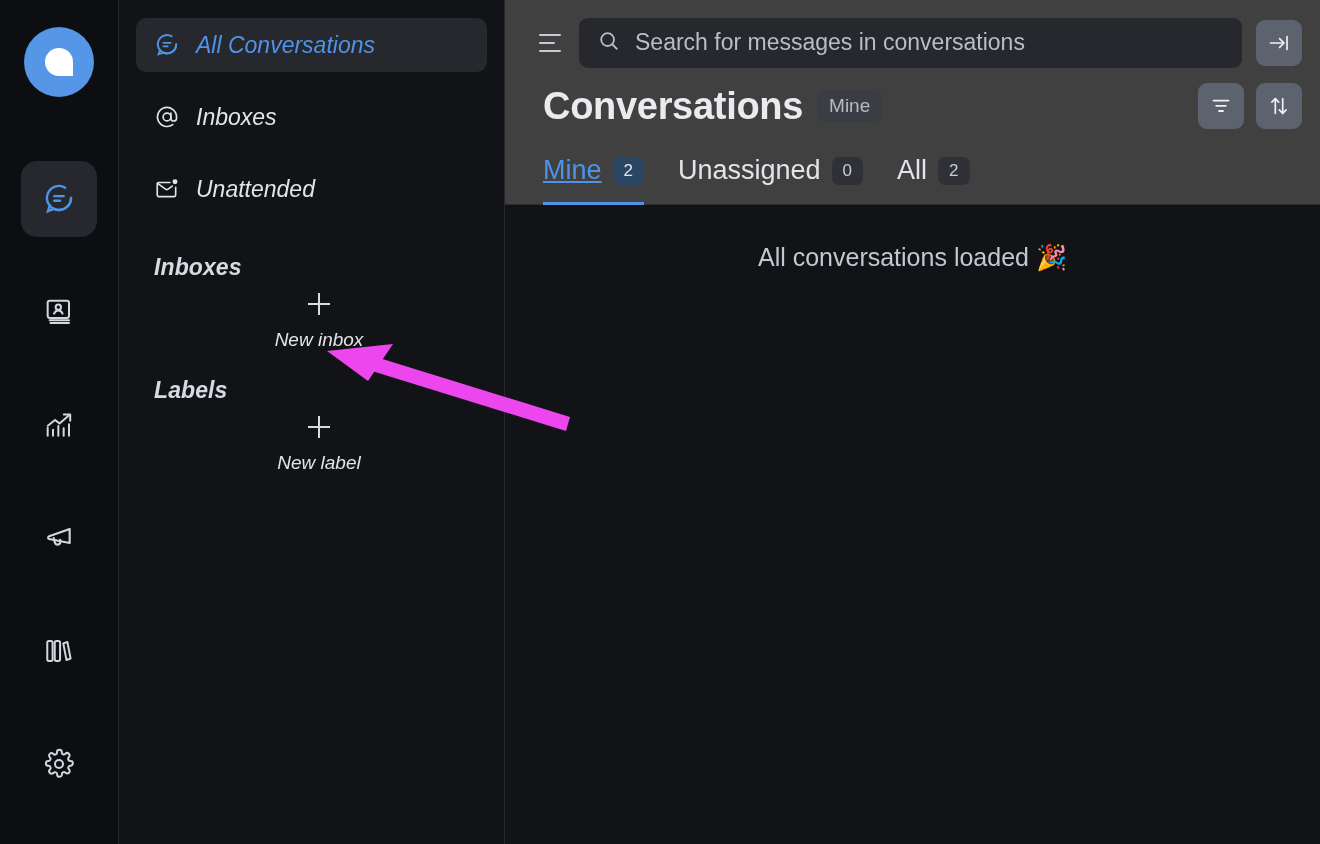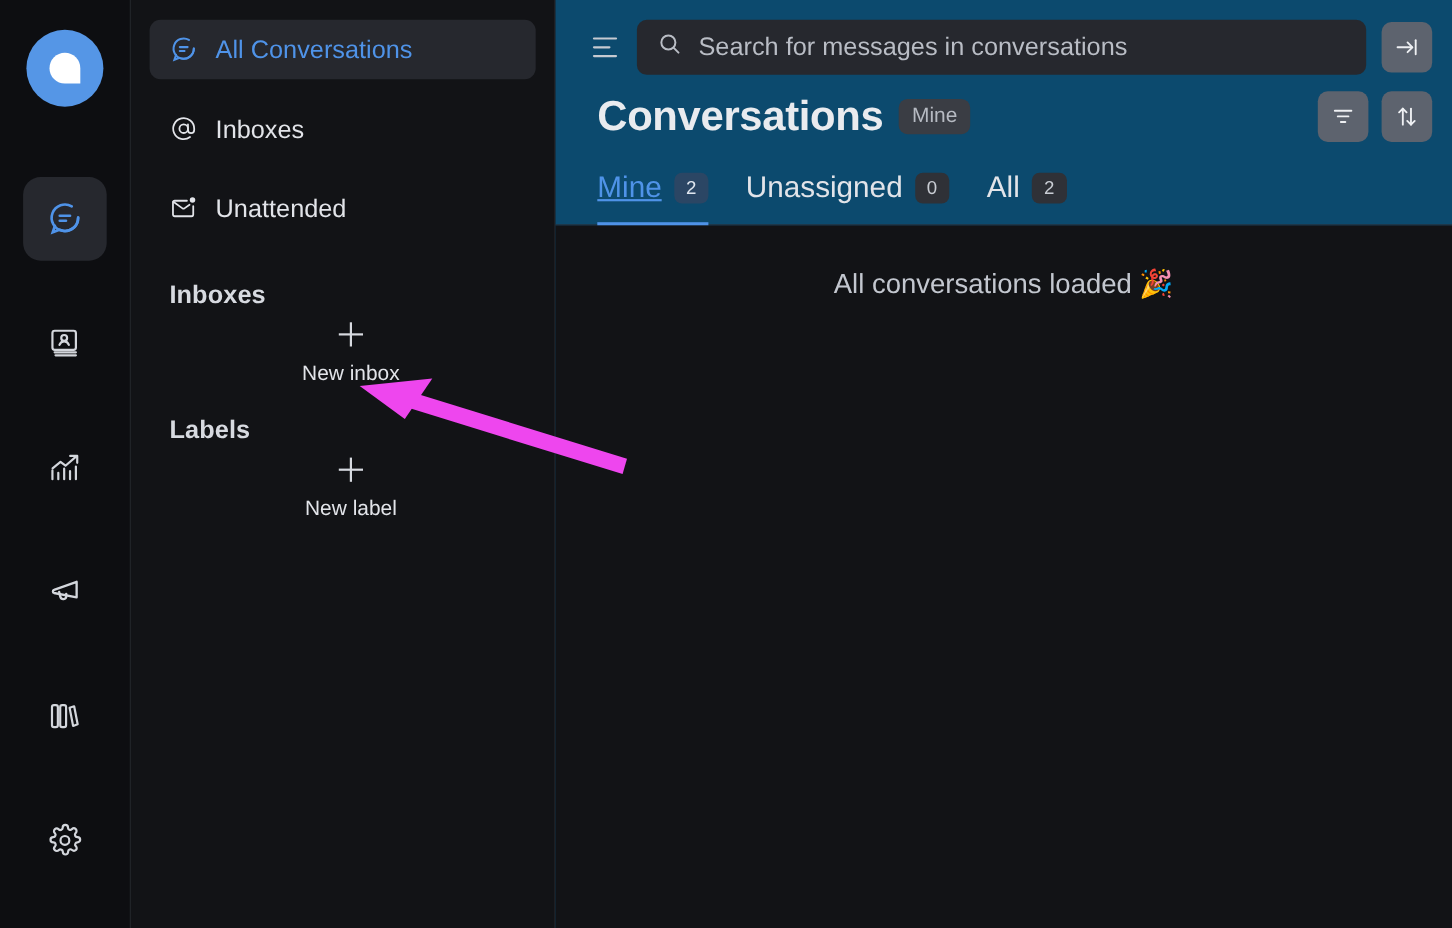--- a/index.html
+++ b/index.html
@@ -70,20 +70,21 @@
   .rail-btn svg { display: block; }
 
   
   .sidebar {
     width: 386px;
     flex: 0 0 386px;
     height: 844px;
     background: #121316;
     border-right: 1px solid #26282e;
     padding: 18px 17px 0 17px;
+    font-style: italic;
   }
   .nav-item {
     display: flex;
     align-items: center;
     gap: 16px;
     height: 54px;
     padding: 0 18px;
     border-radius: 10px;
     color: #e2e4e9;
     font-size: 23px;
@@ -134,21 +135,21 @@
     position: absolute;
     background: #d7dae0;
   }
   .plus::before { left: 0; top: 10px; width: 22px; height: 2px; }
   .plus::after  { top: 0; left: 10px; height: 22px; width: 2px; }
 
   
   .main {
     flex: 1 1 auto;
     height: 844px;
-    background: #0c4a6e;
+    background: #404040;
     display: flex;
     flex-direction: column;
   }
   .topbar {
     display: flex;
     align-items: center;
     gap: 14px;
     padding: 17px 18px 0 34px;
     height: 68px;
   }

